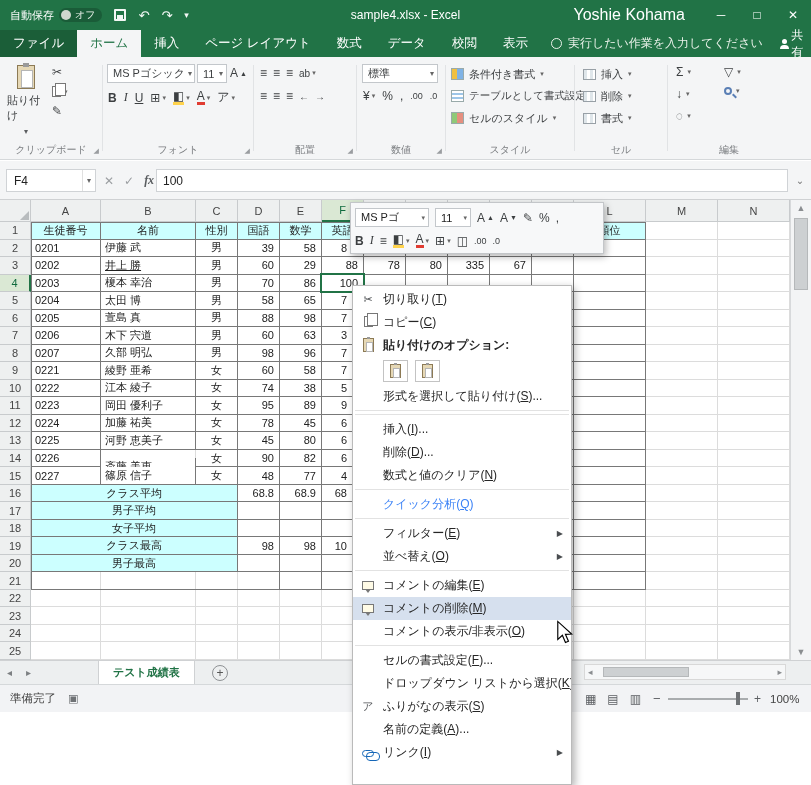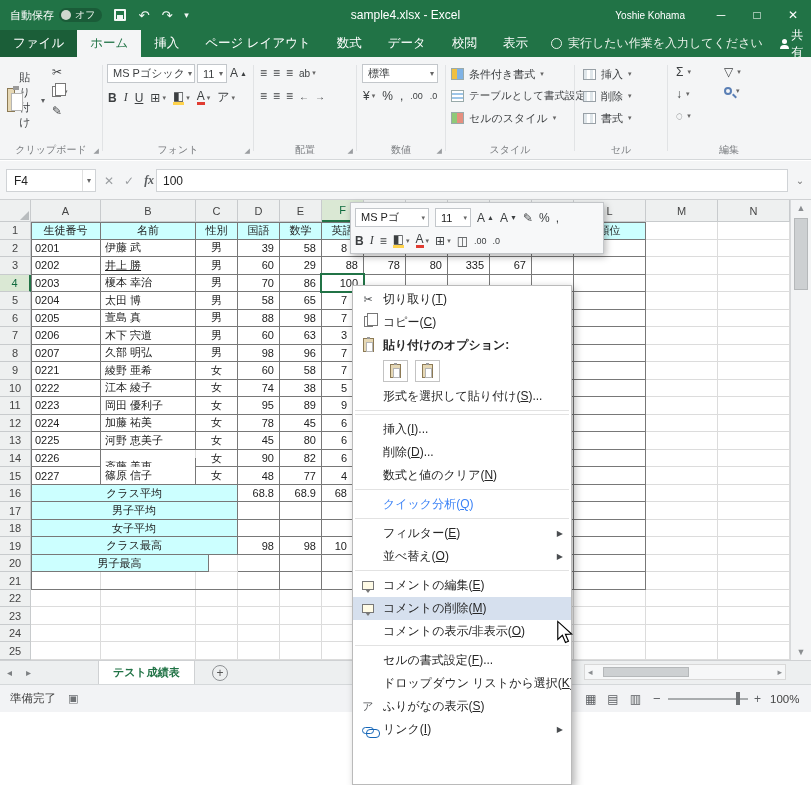--- a/index.html
+++ b/index.html
@@ -13,21 +13,21 @@
   .autosave{display:flex;align-items:center;gap:5px;padding:0 8px 0 10px;font-size:11px}
   .pill{background:#1a5c38;border-radius:9px;height:14px;display:flex;align-items:center;gap:4px;
         padding:0 7px 0 2px;font-size:10px;color:#e8efe8}
   .pill .dot{width:10px;height:10px;border-radius:50%;background:#cfd8cf}
   .qat{display:flex;align-items:center;gap:12px;margin-left:4px;font-size:13px}
   .ico-save{width:12px;height:12px;border:2px solid #fff;border-radius:1px;position:relative;display:inline-block}
   .ico-save:after{content:"";position:absolute;left:1px;bottom:0;width:6px;height:4px;background:#fff}
   .qat .qa{opacity:.95}
   .wintitle{position:absolute;left:50%;transform:translateX(-50%);font-size:12px;white-space:nowrap}
   .tb-right{margin-left:auto;display:flex;align-items:center;height:100%}
-  .username{padding:0 18px;font-size:10px}
+  .username{padding:0 18px;font-size:16px}
   .winbtn{width:36px;height:100%;display:flex;align-items:center;justify-content:center;font-size:12px}
 
   
   .tabrow{position:absolute;left:0;top:30px;width:811px;height:27px;background:#217346;display:flex;
           align-items:stretch;color:#fff;font-size:12.5px}
   .rtab{display:flex;align-items:center;padding:0 13px;white-space:nowrap}
   .rtab.file{background:#1b5e38}
   .rtab.active{background:#f4f5f6;color:#217346}
   .tellme{display:flex;align-items:center;gap:6px;margin-left:10px;font-size:12px;color:#eaf2ea;white-space:nowrap}
   .bulb{width:11px;height:11px;border-radius:50%;border:1px solid #eaf2ea;display:inline-block}
@@ -36,21 +36,21 @@
   .person:before{content:"";position:absolute;left:3px;top:0;width:5px;height:5px;border-radius:50%;background:#fff}
   .person:after{content:"";position:absolute;left:1px;bottom:0;width:9px;height:4px;border-radius:4px 4px 0 0;background:#fff}
 
   
   .ribbon{position:absolute;left:0;top:57px;width:811px;height:103px;background:#f4f5f6;
           border-bottom:1px solid #d5d8da;font-size:11px;color:#3c3f41}
   .rgroup{position:absolute;top:0;height:100%}
   .gsep{position:absolute;top:8px;bottom:8px;width:1px;background:#e1e3e5}
   .glabel{position:absolute;bottom:2px;left:0;right:0;text-align:center;font-size:10px;color:#7b7e81}
   .launcher{position:absolute;right:3px;bottom:4px;font-size:7px;color:#9a9da0}
-  .pastebtn{position:absolute;left:6px;top:6px;width:40px;height:74px;display:flex;flex-direction:row;
+  .pastebtn{position:absolute;left:6px;top:6px;width:40px;height:74px;display:flex;flex-direction:column;
             align-items:center;justify-content:center;gap:4px;border:1px solid transparent}
   .ico-paste{width:18px;height:24px;border:1px solid #8c7a55;background:#e6d8b5;position:relative;display:inline-block}
   .ico-paste:before{content:"";position:absolute;left:3px;top:4px;width:10px;height:16px;background:#fff;border:1px solid #b5b5b5}
   .ico-paste:after{content:"";position:absolute;left:5px;top:-3px;width:6px;height:4px;background:#9a9a9a}
   .mini-arrow{font-size:8px;color:#5b5e60}
   .clipicons{position:absolute;left:52px;top:8px;display:flex;flex-direction:column;gap:7px;font-size:12px}
   .clipicons .ric{display:flex;align-items:center;gap:3px}
   .ico-copy{width:9px;height:11px;border:1px solid #777;background:#fff;position:relative;display:inline-block}
   .ico-copy:before{content:"";position:absolute;left:2px;top:-4px;width:9px;height:11px;border:1px solid #777;background:#fff}
   .combo{background:#fff;border:1px solid #c3c7cb;height:19px;display:flex;align-items:center;
@@ -676,21 +676,21 @@
       <div class="cell tc cyan ctr" style="left: 31px; top: 337.36px; width: 207px; height: 17.52px;">クラス最高</div>
       <div class="cell tc num" style="left: 238px; top: 337.36px; width: 42px; height: 17.52px;">98</div>
       <div class="cell tc num" style="left: 280px; top: 337.36px; width: 42px; height: 17.52px;">98</div>
       <div class="cell tc num frag" style="left: 322px; top: 337.36px; width: 42px; height: 17.52px;">10</div>
       <div class="cell tc num" style="left: 364px; top: 337.36px; width: 42px; height: 17.52px;"></div>
       <div class="cell tc num" style="left: 406px; top: 337.36px; width: 42px; height: 17.52px;"></div>
       <div class="cell tc num" style="left: 448px; top: 337.36px; width: 42px; height: 17.52px;"></div>
       <div class="cell tc num" style="left: 490px; top: 337.36px; width: 42px; height: 17.52px;"></div>
       <div class="cell tc" style="left: 532px; top: 337.36px; width: 42px; height: 17.52px;"></div>
       <div class="cell tc" style="left: 574px; top: 337.36px; width: 72px; height: 17.52px;"></div>
-      <div class="cell tc cyan ctr" style="left: 31px; top: 354.88px; width: 178px; height: 17.52px;">男子最高</div>
+      <div class="cell tc cyan ctr" style="left: 31px; top: 354.88px; width: 207px; height: 17.52px;">男子最高</div>
       <div class="cell tc num" style="left: 238px; top: 354.88px; width: 42px; height: 17.52px;"></div>
       <div class="cell tc num" style="left: 280px; top: 354.88px; width: 42px; height: 17.52px;"></div>
       <div class="cell tc num" style="left: 322px; top: 354.88px; width: 42px; height: 17.52px;"></div>
       <div class="cell tc num" style="left: 364px; top: 354.88px; width: 42px; height: 17.52px;"></div>
       <div class="cell tc num" style="left: 406px; top: 354.88px; width: 42px; height: 17.52px;"></div>
       <div class="cell tc num" style="left: 448px; top: 354.88px; width: 42px; height: 17.52px;"></div>
       <div class="cell tc num" style="left: 490px; top: 354.88px; width: 42px; height: 17.52px;"></div>
       <div class="cell tc" style="left: 532px; top: 354.88px; width: 42px; height: 17.52px;"></div>
       <div class="cell tc" style="left: 574px; top: 354.88px; width: 72px; height: 17.52px;"></div>
       <div class="cell tc num" style="left: 238px; top: 372.4px; width: 42px; height: 17.52px;"></div>
@@ -840,20 +840,23 @@
       <span><span>セルの書式設定(</span><u>F</u><span>)...</span></span>
     </div>
     <div class="mi">
       <span><span>ドロップダウン リストから選択(</span><u>K</u><span>)...</span></span>
     </div>
     <div class="mi">
       <span class="gico">ア</span>
       <span><span>ふりがなの表示(</span><u>S</u><span>)</span></span>
     </div>
     <div class="mi">
+      <span><span>名前の定義(</span><u>A</u><span>)...</span></span>
+    </div>
+    <div class="mi">
       <span class="gico"><span class="ico-link"></span></span>
       <span><span>リンク(</span><u>I</u><span>)</span></span>
       <span class="sub">▶</span>
     </div>
   </div>
 
   <div class="cursor">
     <svg width="18" height="26" viewBox="0 0 12 18">
       <path d="M1 1 L1 13.5 L4.2 10.6 L6.3 15.6 L8.4 14.7 L6.3 9.9 L10.6 9.7 Z" fill="#ffffff" stroke="#000000" stroke-width="0.8"></path>
     </svg>

